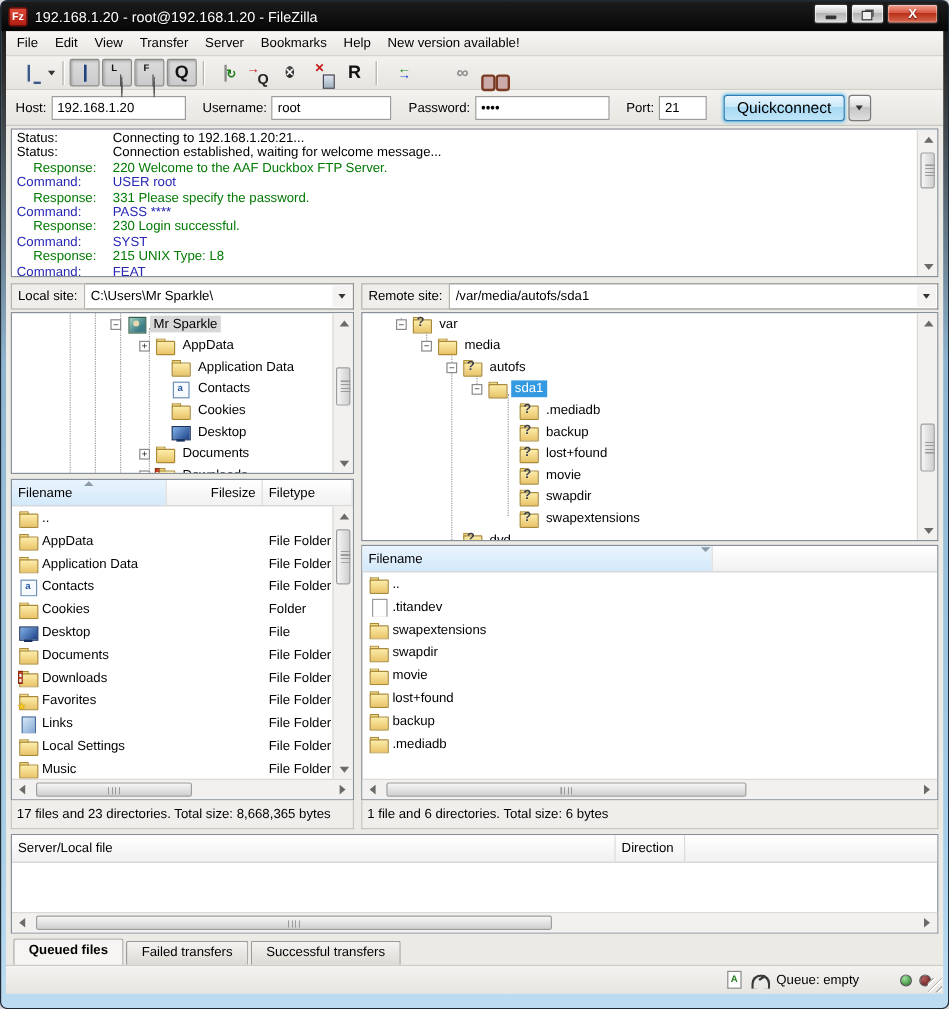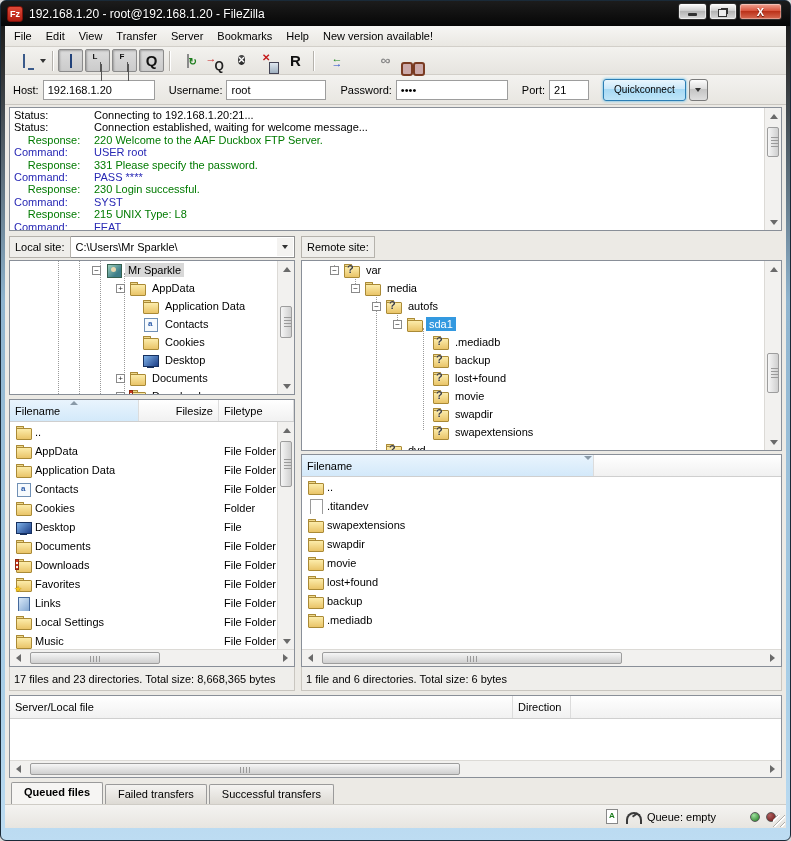--- a/index.html
+++ b/index.html
@@ -58,21 +58,21 @@
   .g-filter { width:13px; height:13px; background:repeating-linear-gradient(#b82a2a 0 2px,transparent 2px 4px,#1d8a1d 4px 6px,transparent 6px 8px,#b82a2a 8px 10px,transparent 10px 13px); }
   .g-sync { color:#8a8a8a; font-size:14px; font-weight:bold; line-height:12px; }
   .g-find { position:relative; width:16px; height:12px; }
   .g-find::before,.g-find::after { content:""; position:absolute; top:1px; width:8px; height:10px; border:2px solid #7a3b22; border-radius:3px; background:#caa; }
   .g-find::before { left:0; } .g-find::after { right:0; }
 
   
   .quickbar { height:30px; background:linear-gradient(#f3f2ef,#e8e6e1); border-bottom:1px solid #c9c6c0; display:flex; align-items:center; padding-left:8px; }
   .qc-label { margin-right:4px; white-space:nowrap; }
   .qc-input { height:20px; border:1px solid #9d9d9d; background:#fff; font-family:"Liberation Sans",sans-serif; font-size:11px; padding:0 4px; margin-right:14px; }
-  .qc-btn { height:22px; padding:0 10px; border:1px solid #2c7fb5; border-radius:3px; background:linear-gradient(#eaf6fd,#c9e8fa 45%,#a6d9f4 46%,#bfe5f8); box-shadow:0 0 3px #46b4e8; font-family:"Liberation Sans",sans-serif; font-size:10px; }
+  .qc-btn { height:22px; padding:0 10px; border:1px solid #2c7fb5; border-radius:3px; background:linear-gradient(#eaf6fd,#c9e8fa 45%,#a6d9f4 46%,#bfe5f8); box-shadow:0 0 3px #46b4e8; font-family:"Liberation Sans",sans-serif; font-size:13px; }
   .qc-drop { width:19px; height:22px; margin-left:3px; border:1px solid #7a7a7a; border-radius:3px; background:linear-gradient(#fdfdfd,#dcdcdc 45%,#c4c4c4 46%,#dedede); display:flex; align-items:center; justify-content:center; }
 
   
   .logwrap { margin:2px 4px 0 4px; height:124px; border:1px solid #898f98; background:#fff; position:relative; overflow:hidden; }
   .logbody { position:absolute; left:0; top:1px; right:18px; bottom:0; overflow:hidden; }
   .log-line { display:flex; line-height:12.4px; white-space:nowrap; }
   .log-label { width:84px; flex:none; padding-left:4px; }
   .lt-status { color:#000; } .lt-response { color:#007a00;text-align:center; } .lt-command { color:#2727b4; }
 
   
@@ -527,20 +527,26 @@
                 <span class="arr-rt"></span>
               </div>
           </div>
         </div>
         <div class="statusline">17 files and 23 directories. Total size: 8,668,365 bytes</div>
       </div>
 
       <div class="pane pane-remote">
         <div class="site-row">
           <div class="site-label">Remote site:</div>
+          <div class="site-combo">
+            <span>/var/media/autofs/sda1</span>
+            <span class="combo-arrow">
+                <span class="tri-dn-s"></span>
+              </span>
+          </div>
         </div>
         <div class="treebox tree-remote">
           <div class="treescroll" id="remotetree">
               <div class="guide" style="left: 32px; top: 4px; height: 9px;"></div>
               <div class="guide" style="left: 53px; top: 13px; height: 14px;"></div>
               <div class="guide" style="left: 74px; top: 31px; height: 158px;"></div>
               <div class="guide" style="left: 95px; top: 49px; height: 14px;"></div>
               <div class="guide" style="left: 121px; top: 67px; height: 102px;"></div>
               <div class="tree-row" style="padding-left: 28px;">
                 <span class="exp">−</span>

